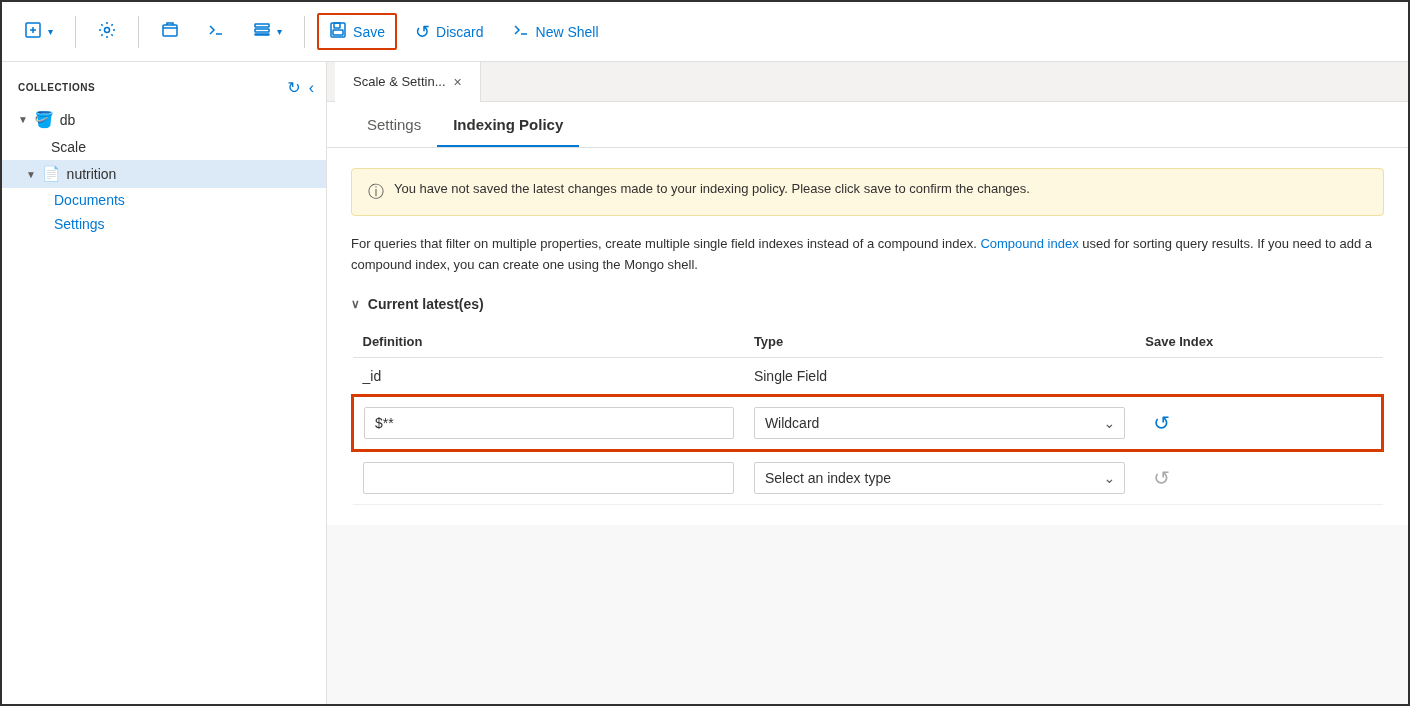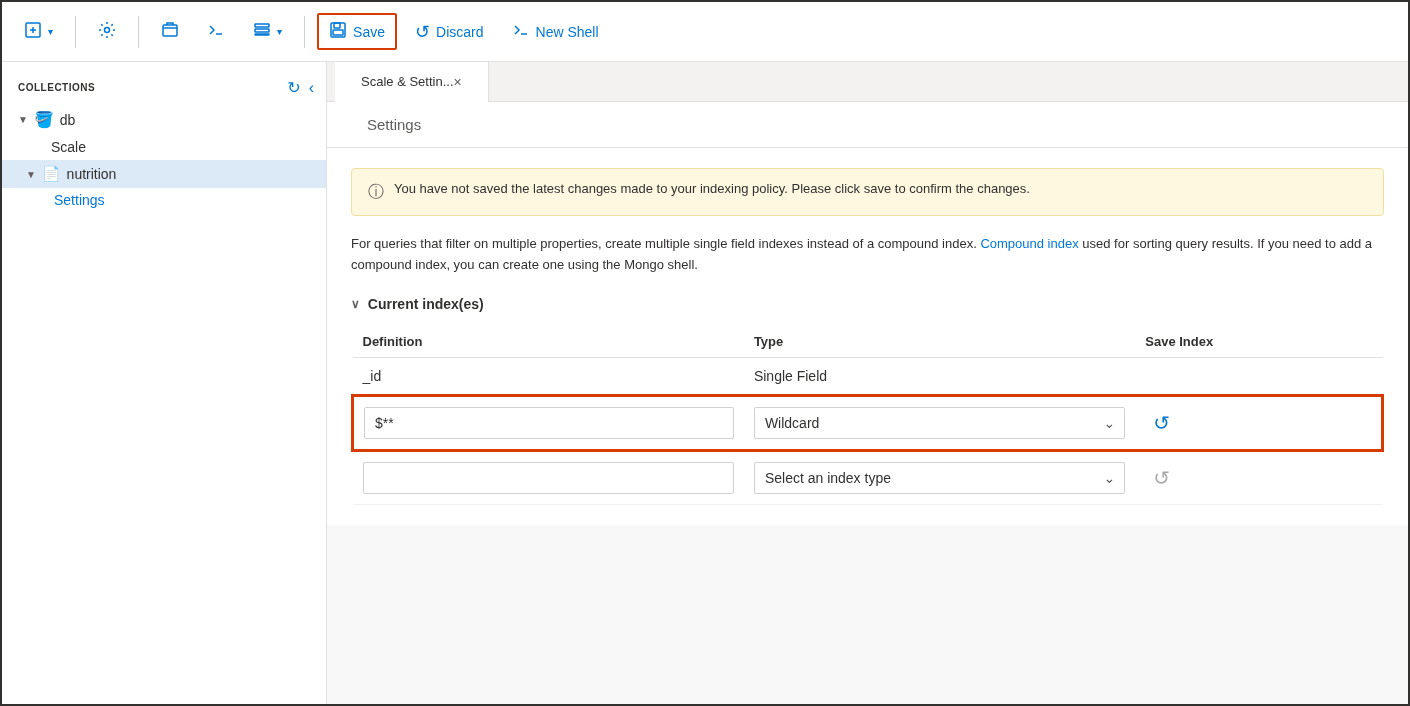--- a/index.html
+++ b/index.html
@@ -71,22 +71,22 @@
 
     
     .tab-bar {
       display: flex; align-items: center;
       background: #f3f2f1;
       border-bottom: 1px solid #e0e0e0;
       padding: 0 0 0 8px;
       height: 40px;
     }
     .tab {
-      display: flex; align-items: center; 
-      padding: 0 26px;
+      display: flex; align-items: center; gap: 8px;
+      padding: 0 18px;
       height: 40px;
       background: #fff;
       border-right: 1px solid #e0e0e0;
       cursor: pointer;
       font-size: 13px;
       color: #323130;
     }
 
     
     .inner-tab-bar {
@@ -318,53 +318,57 @@
       <span class="item-label">Scale</span>
     </div>
 
     <div class="tree-item selected" style="padding-left:24px;">
       <span class="chevron">▼</span>
       <span style="color:#0078d4;font-size:15px;">📄</span>
       <span class="item-label">nutrition</span>
     </div>
 
     <div class="tree-child">
+      <a>Documents</a>
       <a>Settings</a>
     </div>
   </div>
 
   <div class="content">
 
     <div class="tab-bar">
       <div class="tab">
         <span>Scale &amp; Settin...</span>
         <span style="font-size:14px;color:#605e5c;">×</span>
       </div>
     </div>
 
     <div class="inner-tab-bar">
       <div class="inner-tab">
         <span>Settings</span>
       </div>
+      <div class="inner-tab active">
+        <span>Indexing Policy</span>
+      </div>
     </div>
 
     <div class="panel">
 
       <div class="warning-box">
         <span class="warning-icon">ⓘ</span>
         <span>You have not saved the latest changes made to your indexing policy. Please click save to confirm the changes.</span>
       </div>
 
       <div class="info-text">
         <span>For queries that filter on multiple properties, create multiple single field indexes instead of a compound index. </span><a>Compound index</a><span> used for sorting query results. If you need to add a compound index, you can create one using the Mongo shell.</span>
       </div>
 
       <div class="section-header">
         <span class="section-chevron">∨</span>
-        <span>Current index(es)</span>
+        <span>Current latest(es)</span>
       </div>
 
       <table class="index-table">
         <thead>
           <tr>
             <th class="col-definition">Definition</th>
             <th class="col-type">Type</th>
             <th class="col-drop">Save Index</th>
           </tr>
         </thead>

